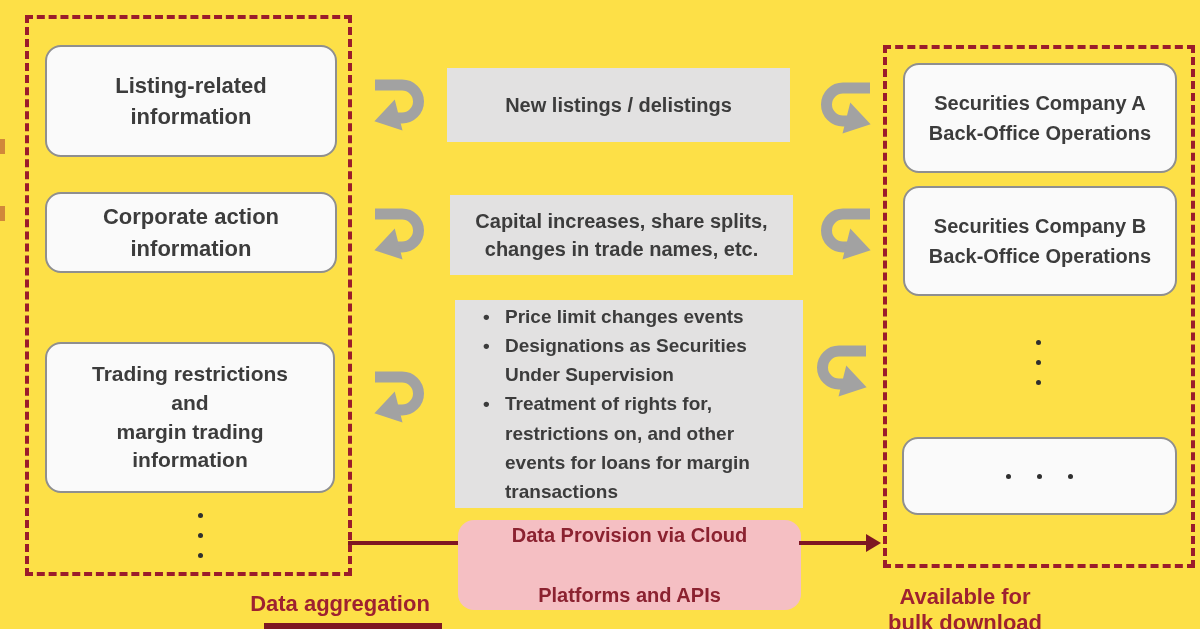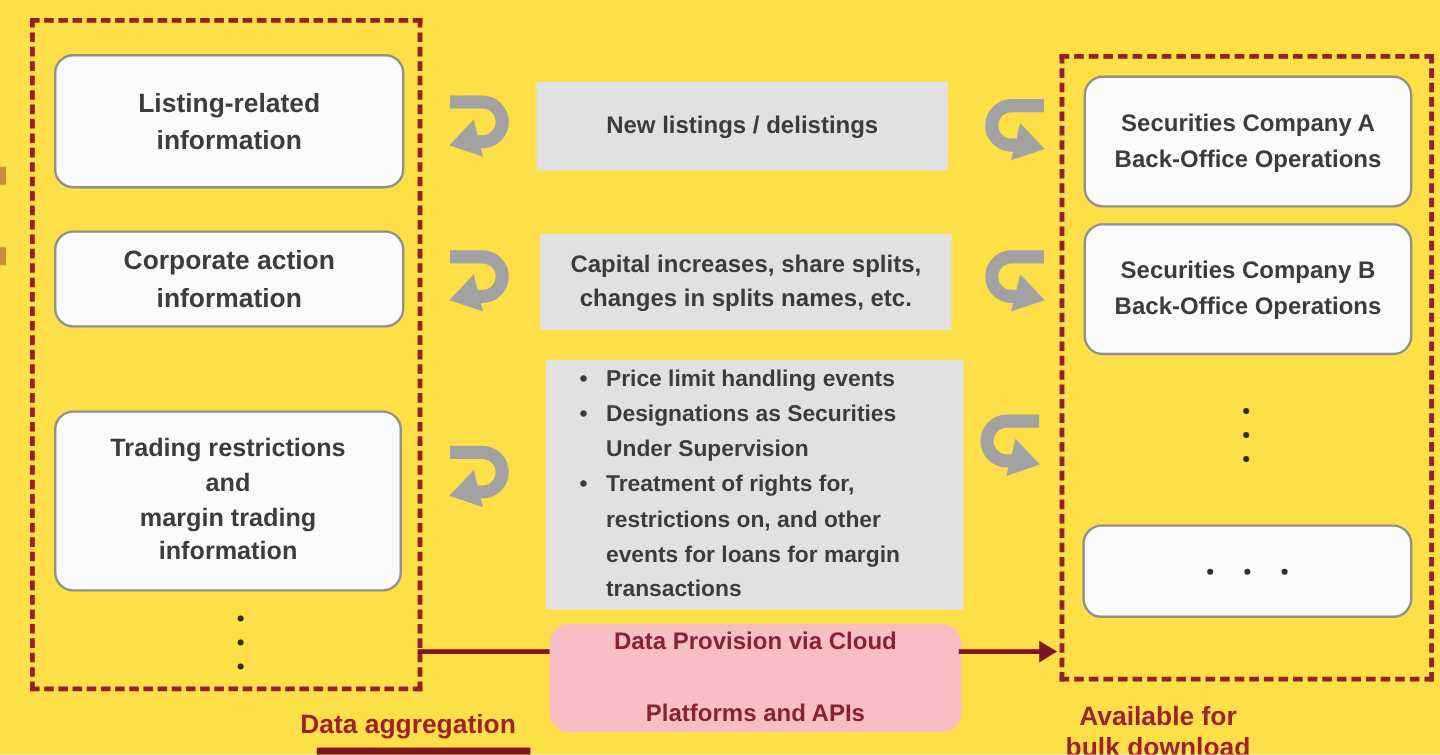--- a/index.html
+++ b/index.html
@@ -96,25 +96,25 @@
   <svg class="uturn" style="left:371px;top:366px;" viewBox="0 0 60 64">
     <path d="M4 11 H31 A16.5 16.5 0 0 1 31 44 H27" stroke="#a2a2a2" stroke-width="11" fill="none"></path>
     <polygon points="28,28 28,60 3,44" fill="#a2a2a2" transform="rotate(-14 16 44)"></polygon>
   </svg>
 
   <div class="gbox" style="left:447px;top:68px;width:343px;height:74px;">
     <span>New listings / delistings</span>
   </div>
   <div class="gbox" style="left:450px;top:195px;width:343px;height:80px;">
     <span>Capital increases, share splits,</span>
-    <span>changes in splits names, etc.</span>
+    <span>changes in trade names, etc.</span>
   </div>
   <div class="gbox bullets" style="left:455px;top:300px;width:348px;height:208px;">
     <ul>
-      <li>Price limit handling events</li>
+      <li>Price limit changes events</li>
       <li>Designations as Securities Under Supervision</li>
       <li>Treatment of rights for, restrictions on, and other events for loans for margin transactions</li>
     </ul>
   </div>
 
   <svg class="uturn flip" style="left:814px;top:77px;" viewBox="0 0 60 64">
     <path d="M4 11 H31 A16.5 16.5 0 0 1 31 44 H27" stroke="#a2a2a2" stroke-width="11" fill="none"></path>
     <polygon points="28,28 28,60 3,44" fill="#a2a2a2" transform="rotate(-14 16 44)"></polygon>
   </svg>
   <svg class="uturn flip" style="left:814px;top:203px;" viewBox="0 0 60 64">

